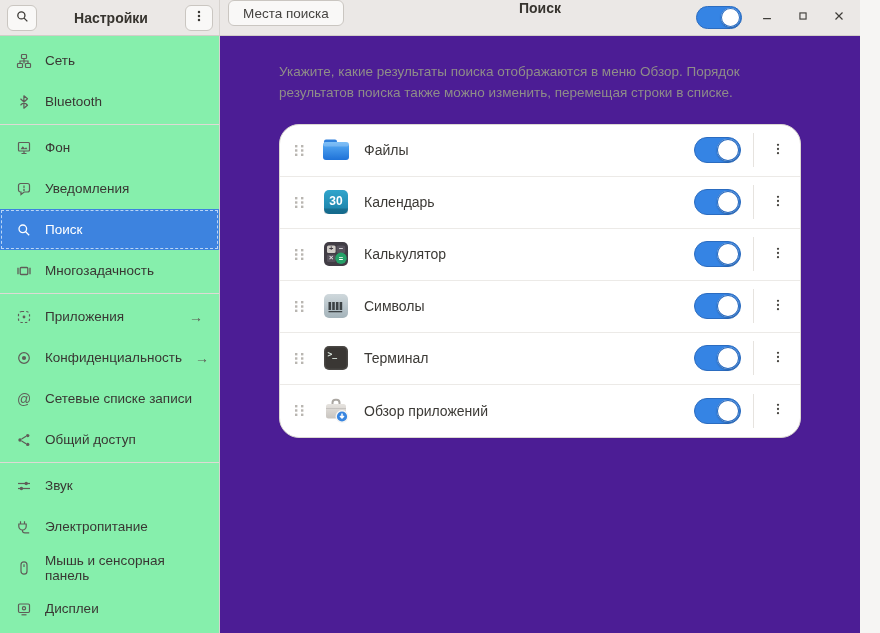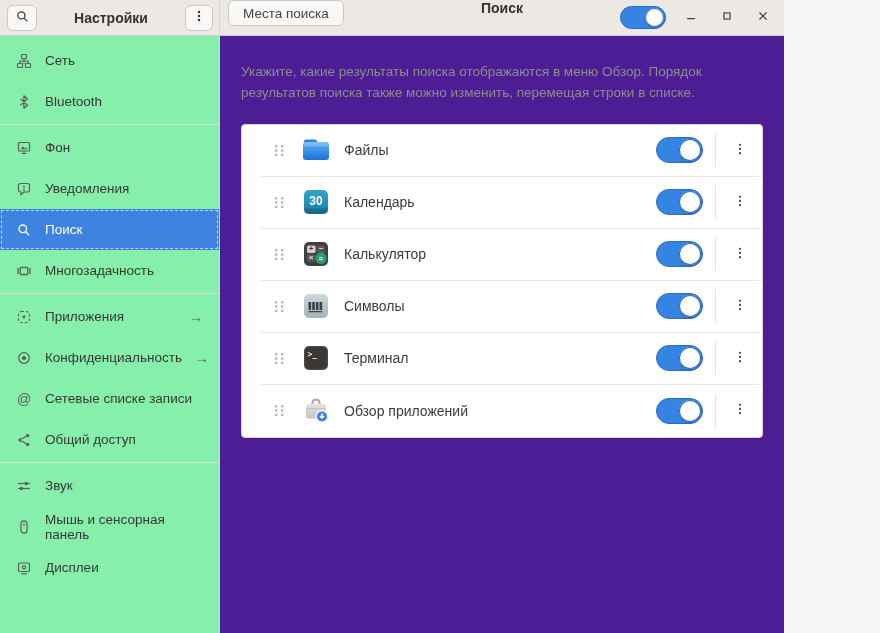--- a/index.html
+++ b/index.html
@@ -1,19 +1,19 @@
 <!DOCTYPE html>
 <html><head>
 <meta charset="utf-8">
 <style>
   * { margin:0; padding:0; box-sizing:border-box; }
   html,body { width:880px; height:633px; overflow:hidden;
     font-family:"Liberation Sans","DejaVu Sans",sans-serif;
     background:#f6f5f3; color:#393733; }
-  .window { width:784px; height:633px; display:flex; flex-direction:column; }
+  .window { width:860px; height:633px; display:flex; flex-direction:column; }
 
   
   .headerbar { height:36px; flex:0 0 36px; display:flex; background:#ebe8e6;
     border-bottom:1px solid #d2cec9; }
   .hb-left { width:220px; flex:0 0 220px; display:flex; align-items:center;
     border-right:1px solid #d7d3cf; padding:0 6px 0 7px; }
   .hb-right { flex:1; display:flex; position:relative; padding:0 10px 0 8px; }
   .hb-btn { background:#f9f8f7; border:1px solid #cac6c1; border-radius:6px;
     height:26px; display:flex; align-items:center; justify-content:center;
     cursor:pointer; color:#3c3a36; }
@@ -53,22 +53,22 @@
   .side-item.selected .sicon { color:#ffffff; }
   .side-arrow { margin-left:auto; color:#5c5a55; font-size:14px; }
   .side-sep { height:1px; background:#dedad5; margin:2px 0; }
   .at-glyph { font-size:14px; line-height:1; }
 
   
   .content { flex:1; padding-top:26px; background:#4c1d95; overflow:hidden; }
   .description { width:522px; margin:0 auto 20px; font-size:13.5px;
     line-height:1.55; color:#8f8d89; }
   .card { width:522px; margin:0 auto; background:#ffffff;
-    border:1px solid #dbd7d2; border-radius:4px;
-    box-shadow:0 1px 2px rgba(0,0,0,.05); overflow:hidden;padding-left:18px; }
+    border:1px solid #dbd7d2; border-radius:20px;
+    box-shadow:0 1px 2px rgba(0,0,0,.05); overflow:hidden; }
   .row { height:52px; display:flex; align-items:center;
     padding:0 10px 0 12px; border-bottom:1px solid #eceae7; }
   .row:last-child { border-bottom:none; }
   .drag-handle { width:14px; display:flex; align-items:center; justify-content:center;
     cursor:grab; color:#b9b6b1; }
   .app-icon { width:32px; height:32px; margin-left:14px; flex:0 0 32px; }
   .row-label { margin-left:12px; font-size:14px; color:#3c3a36; }
   .row .toggle { margin-left:auto; }
   .row-divider { width:1px; height:34px; background:#e6e3df; margin:0 12px; }
   .dots-btn { width:24px; height:24px; background:none; border:none; cursor:pointer;
@@ -249,20 +249,30 @@
           <svg viewBox="0 0 16 16" fill="currentColor" stroke="currentColor" stroke-width="1.2">
             <path d="M2 5.5h12" fill="none"></path>
               <path d="M2 10.5h12" fill="none"></path>
             <circle cx="10.2" cy="5.5" r="1.7" stroke="none"></circle>
             <circle cx="5.4" cy="10.5" r="1.7" stroke="none"></circle>
           </svg>
         </span>
         <span>Звук</span>
       </div>
 
+      <div class="side-item">
+        <span class="sicon">
+          <svg viewBox="0 0 16 16" fill="none" stroke="currentColor" stroke-width="1.2">
+            <path d="M4.5 2.2v2.8M8.5 2.2v2.8"></path>
+            <path d="M2.8 5h7.4v2.3a3.7 3.7 0 0 1-7.4 0z"></path>
+            <path d="M6.5 11v1c0 1.3 1.2 1.8 2.5 1.8h4.2"></path>
+          </svg>
+        </span>
+        <span>Электропитание</span>
+      </div>
 
       <div class="side-item">
         <span class="sicon">
           <svg viewBox="0 0 16 16" fill="none" stroke="currentColor" stroke-width="1.2">
             <rect x="5" y="1.8" width="6" height="12.4" rx="3"></rect>
             <path d="M8 4.2v2.8"></path>
           </svg>
         </span>
         <span>Мышь и сенсорная панель</span>
       </div>

